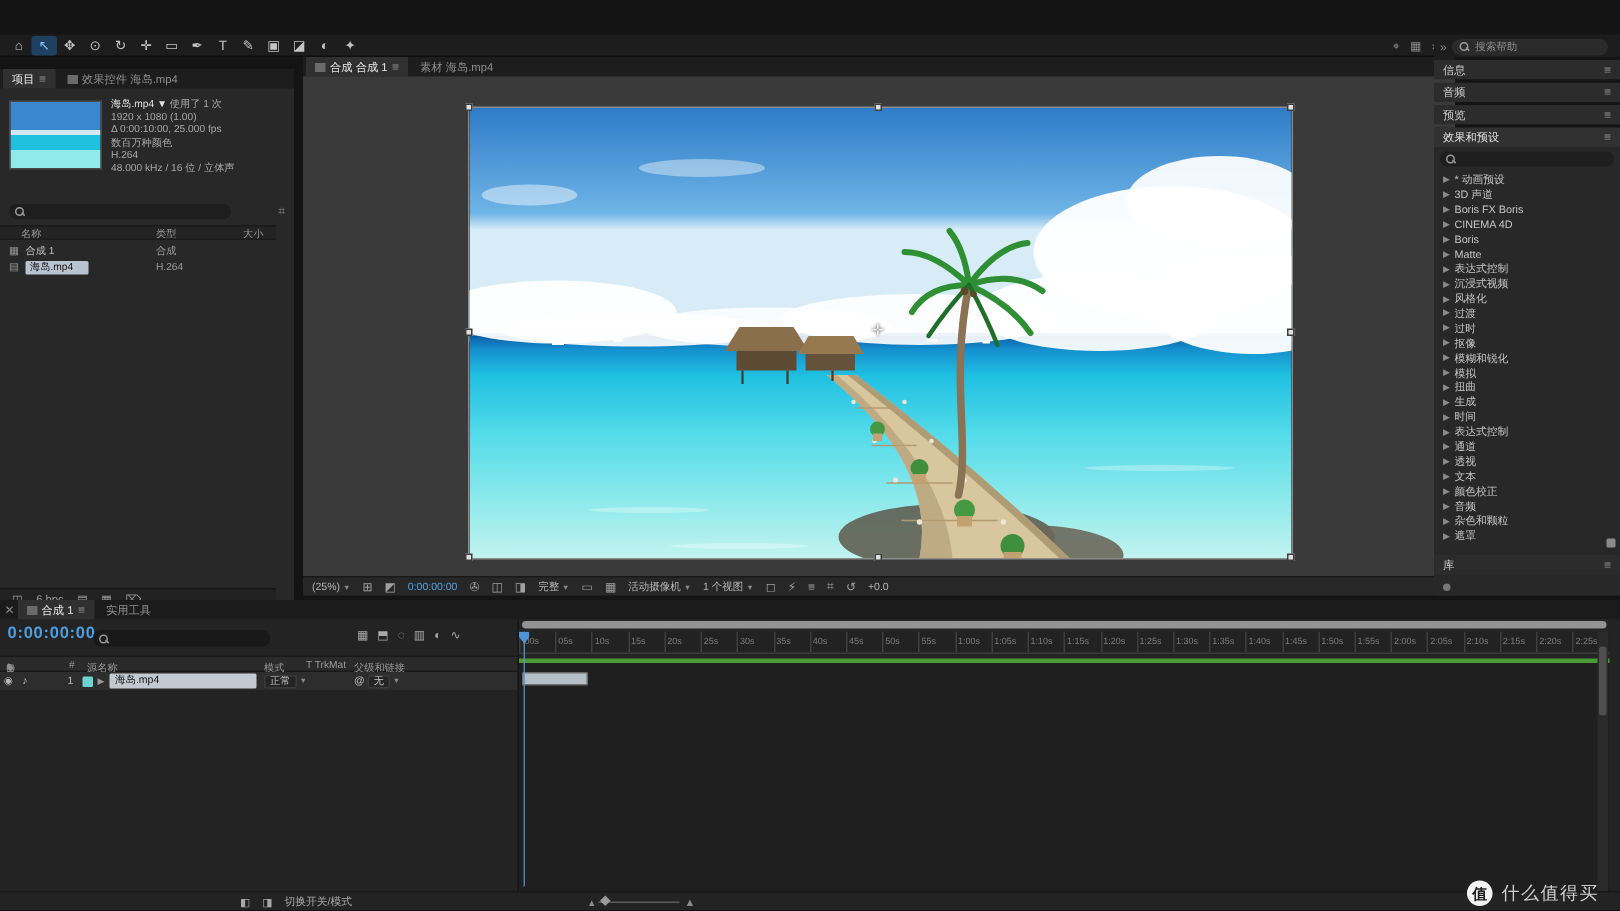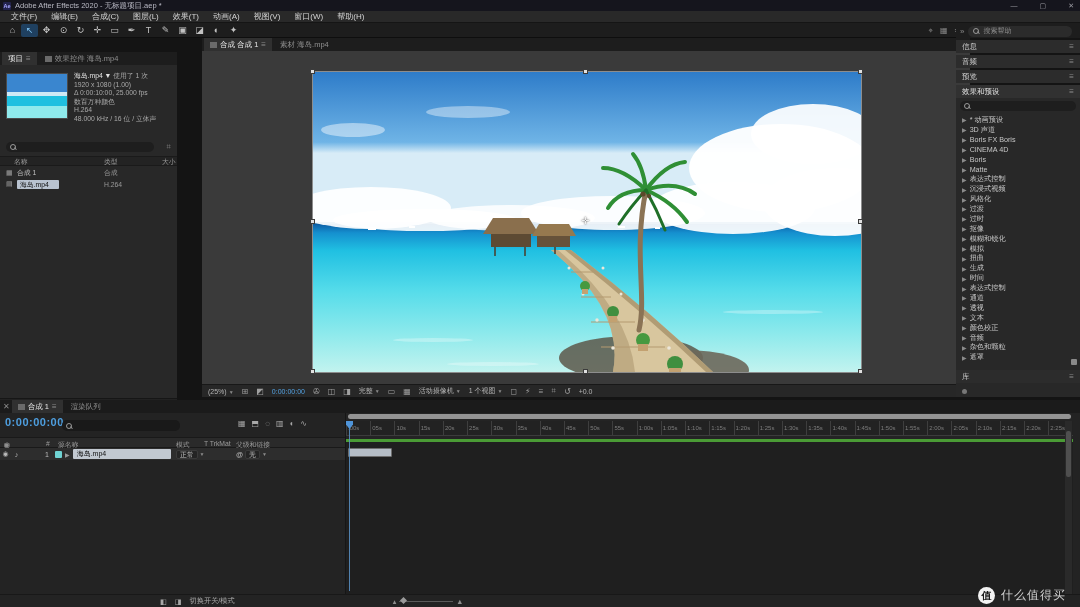--- a/index.html
+++ b/index.html
@@ -33,21 +33,21 @@
   .hamburger { font-size:8px; color:#8d8d8d; }
 
   
   .panel { position:absolute; background:#282828; overflow:hidden; }
   .ptabs { height:13px; background:#1d1d1d; display:flex; align-items:center; gap:2px; padding-left:2px; white-space:nowrap; }
   .ptab { height:13px; display:flex; align-items:center; gap:3px; padding:0 6px; font-size:7.5px; color:#8f8f8f; }
   .ptab.active { background:#303030; color:#e6e6e6; }
   .ptab .chip { width:7px; height:6px; background:#6a6a6a; display:inline-block; }
 
   
-  #project-panel { left:0; top:52px; width:177px; height:359px; }
+  #project-panel { left:0; top:46px; width:196px; height:359px; }
   .proj-preview { position:absolute; left:6px; top:21px; width:62px; height:46px; border:1px solid #4a4a4a; background:linear-gradient(#3a86cf 0 42%, #cfe9f5 42% 50%, #1fc0e0 50% 72%, #8feaec 72% 100%); }
   .proj-meta { position:absolute; left:74px; top:20px; font-size:6.8px; line-height:8.6px; color:#a9a9a9; white-space:nowrap; }
   .proj-meta .fname { color:#e3e3e3; }
   .proj-search { position:absolute; left:6px; top:90px; width:148px; height:10px; background:#1e1e1e; border-radius:5px; display:flex; align-items:center; padding:0 4px; }
   .proj-flow { position:absolute; right:6px; top:90px; font-size:8px; color:#8a8a8a; }
   .proj-cols { position:absolute; left:0; top:104px; width:184px; height:10px; background:#232323; border-top:1px solid #1a1a1a; border-bottom:1px solid #1a1a1a; font-size:6.8px; color:#9b9b9b; }
   .proj-cols span.c1 { position:absolute; left:14px; } .proj-cols span.c2 { position:absolute; left:104px; } .proj-cols span.c3 { position:absolute; left:162px; }
   .proj-row { position:absolute; left:0; width:184px; height:10px; display:flex; align-items:center; font-size:6.8px; color:#c0c0c0; }
   .proj-row .ricon { width:8px; margin:0 3px 0 6px; font-size:7px; color:#9a9a9a; }
   .proj-row .rtype { position:absolute; left:104px; color:#9a9a9a; }
@@ -116,41 +116,21 @@
 
   .watermark { position:absolute; right:14px; bottom:3px; display:flex; align-items:center; gap:6px; }
   .wm-circle { width:17px; height:17px; border-radius:50%; background:#f2f2f2; color:#1a1a1a; font-size:10px; font-weight:bold; display:flex; align-items:center; justify-content:center; }
   .wm-text { font-size:12px; color:#cfcfcf; letter-spacing:1px; }
 </style>
 </head>
 <body>
 
 <div id="root">
 
-  <div class="titlebar">
-    <span class="ae-logo">Ae</span>
-    <span class="title-text">Adobe After Effects 2020 - 无标题项目.aep *</span>
-    <span class="win-controls">
-      <span>—</span>
-      <span>▢</span>
-      <span>✕</span>
-    </span>
-  </div>
-
-  <div class="menubar">
-    <span class="menu-item">文件(F)</span>
-      <span class="menu-item">编辑(E)</span>
-      <span class="menu-item">合成(C)</span>
-      <span class="menu-item">图层(L)</span>
-      <span class="menu-item">效果(T)</span>
-      <span class="menu-item">动画(A)</span>
-      <span class="menu-item">视图(V)</span>
-      <span class="menu-item">窗口(W)</span>
-      <span class="menu-item">帮助(H)</span>
-  </div>
+
 
   <div class="toolbar">
     <span class="tool">
         <span>⌂</span>
       </span>
       <span class="tool active">
         <span>↖</span>
       </span>
       <span class="tool">
         <span>✥</span>
@@ -537,21 +517,21 @@
 
   <div class="panel" id="timeline">
     <div class="tl-tabs">
       <span class="tb-mini">✕</span>
       <span class="ptab active">
           <span class="chip"></span>
           <span>合成 1</span>
           <span class="hamburger">≡</span>
         </span>
       <span class="ptab">
-          <span>渲染队列</span>
+          <span>实用工具</span>
         </span>
     </div>
     <div class="tl-controls">
       <span class="timecode">0:00:00:00</span>
       <span class="tl-search">
           <span class="mag"></span>
         </span>
       <span class="tl-icons">
         <span>▦</span>
           <span>⬒</span>

